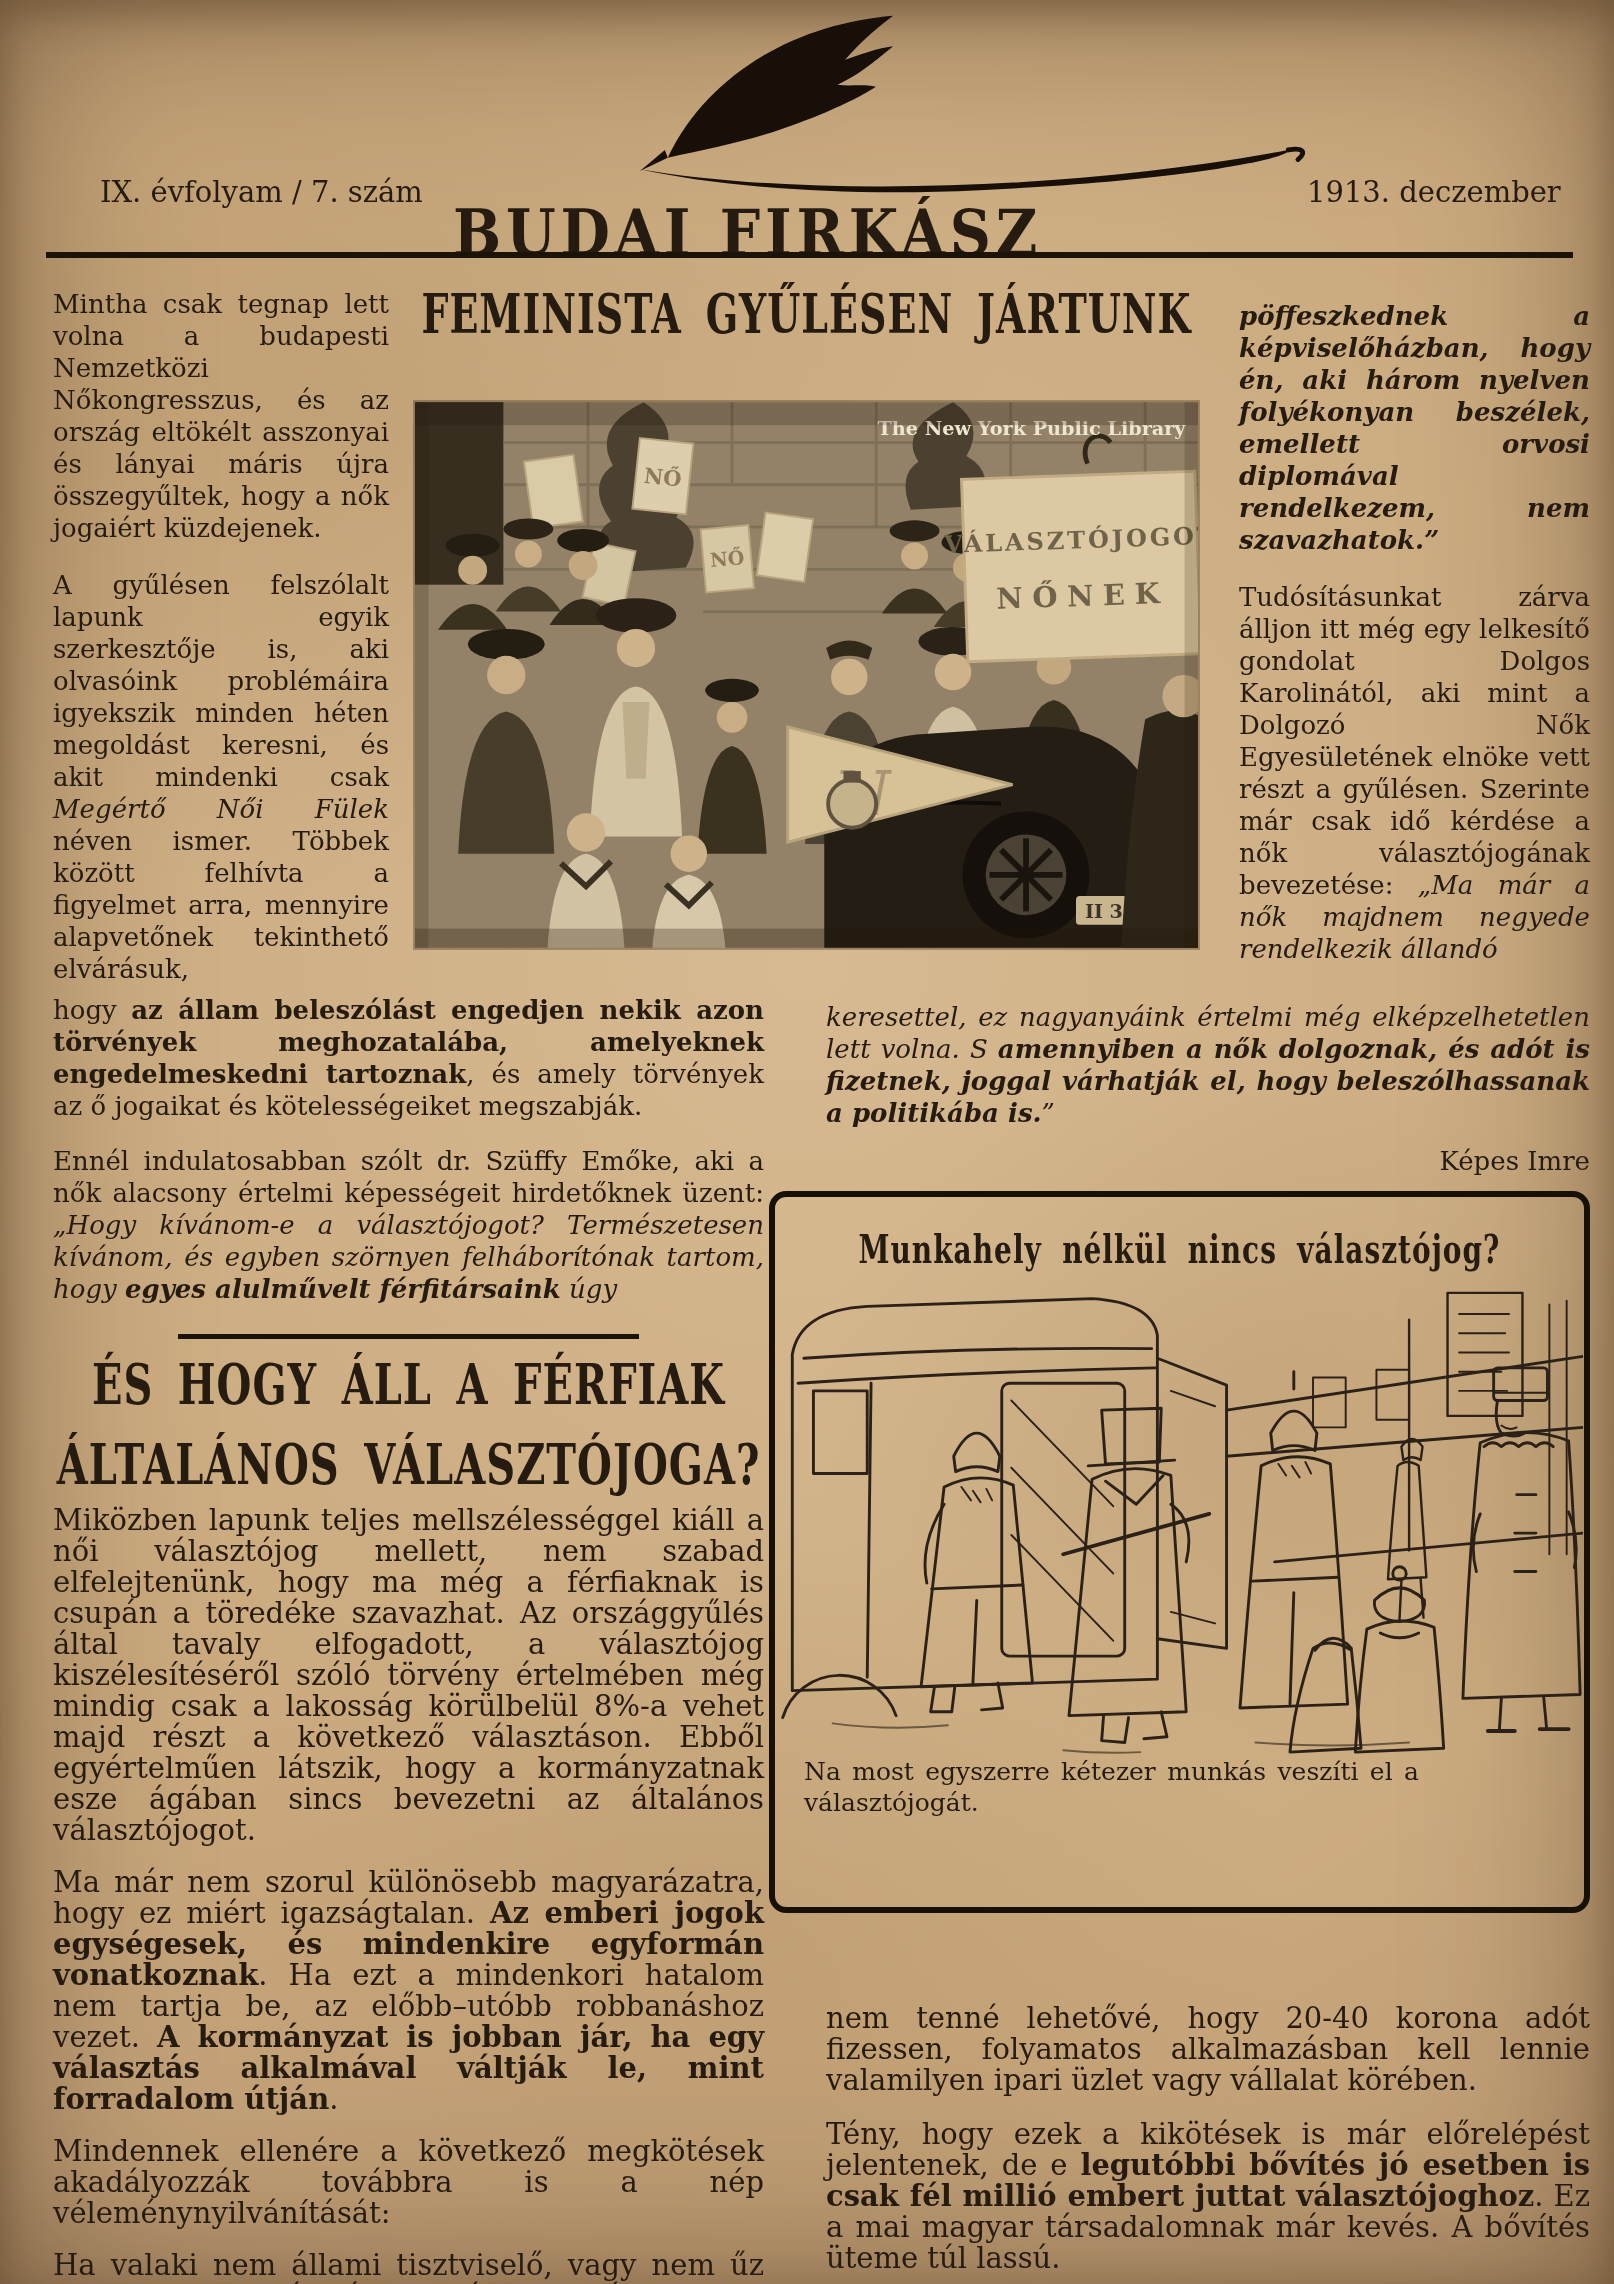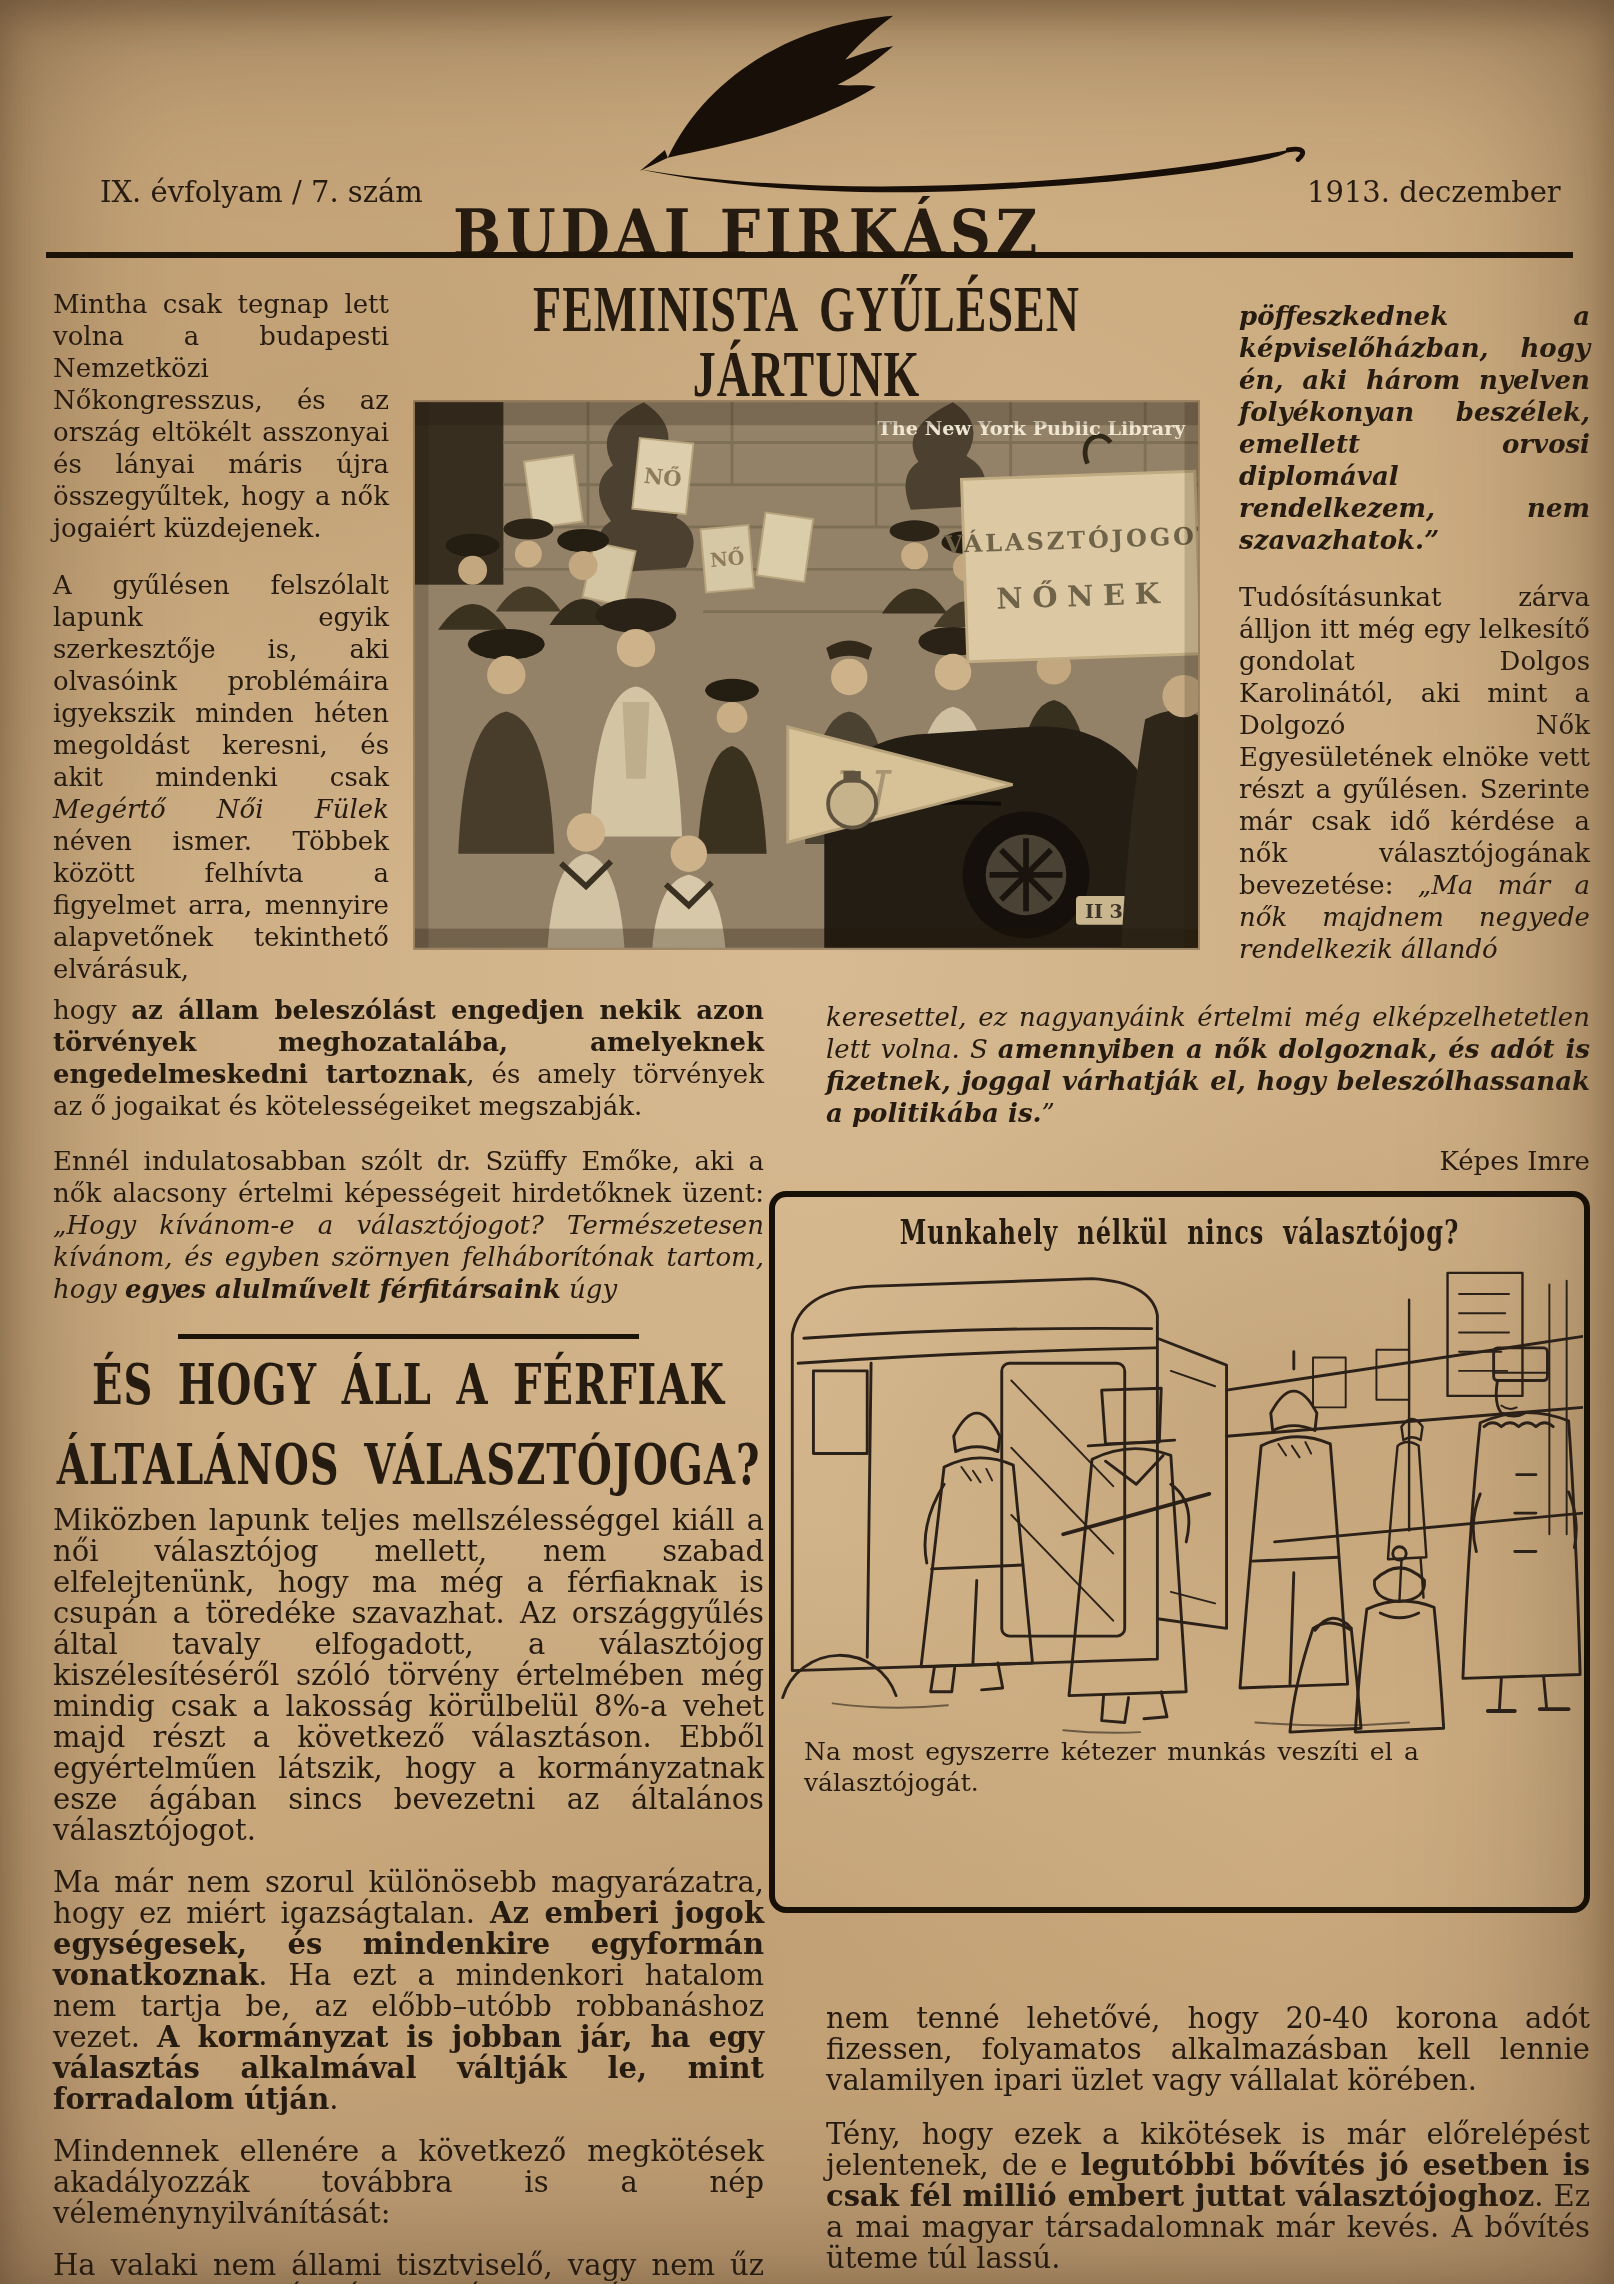--- a/index.html
+++ b/index.html
@@ -18,31 +18,31 @@
   .meta{font-size:29px;}
   .masthead{margin:8px;font-weight:bold;font-size:57px;line-height:1;text-align:center;}
   .masthead span{display:inline-block;transform:scaleY(1.12);transform-origin:center;letter-spacing:4.8px;}
   .rule{background:#1b1208;}
   .body{font-size:26px;line-height:32px;text-align:justify;}
   .b2{font-size:29px;line-height:31px;text-align:justify;}
   .ital{font-style:italic;}
   .bold{font-weight:bold;}
   .slab{font-weight:bold;text-align:center;}
   .slab .sc{display:inline-block;transform:scaleY(1.42);transform-origin:center;letter-spacing:1px;word-spacing:9.6px;}
-  .head1{font-size:46px;line-height:1;font-family:Liberation Serif, serif;}
+  .head1{font-size:38px;line-height:1;}
   .head2{font-size:40px;line-height:56px;}
   .divider{width:461px;height:4.8px;background:#1b1208;margin:29px auto 29px;}
   .byline{text-align:right;font-size:26px;margin-top:17.3px;}
   .mb{margin-bottom:25px;}
   .photo-frame{box-shadow:0 0 0 1.9px rgba(50,38,22,.35);}
   .cartoon-box{
     border:6.7px solid #171007;border-radius:17.3px;background:rgba(255,238,205,.05);
     box-sizing:border-box;
   }
-  .cartoon-title{margin-top:20px;font-size:24px;}
+  .cartoon-title{margin-top:36px;font-size:28px;}
   .cartoon-captions{padding:0 29px 9.6px 29px;max-width:615px;}
   .cartoon-captions p{font-size:25px;line-height:31px;text-align:justify;margin-bottom:9.6px;}
   svg{display:block;}
 </style>
 </head>
 <body>
 
 <div class="page">
 
   <div class="abs meta" style="left:100px;top:175px;">IX. évfolyam / 7. szám</div>

